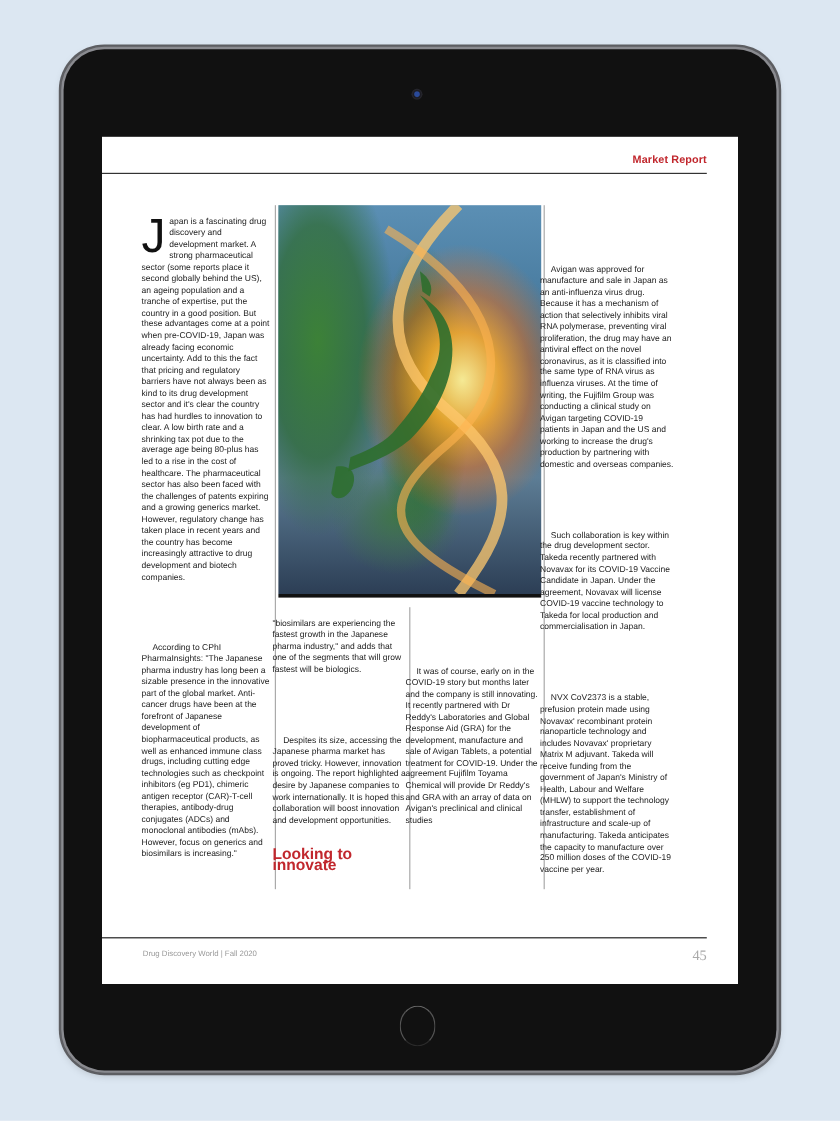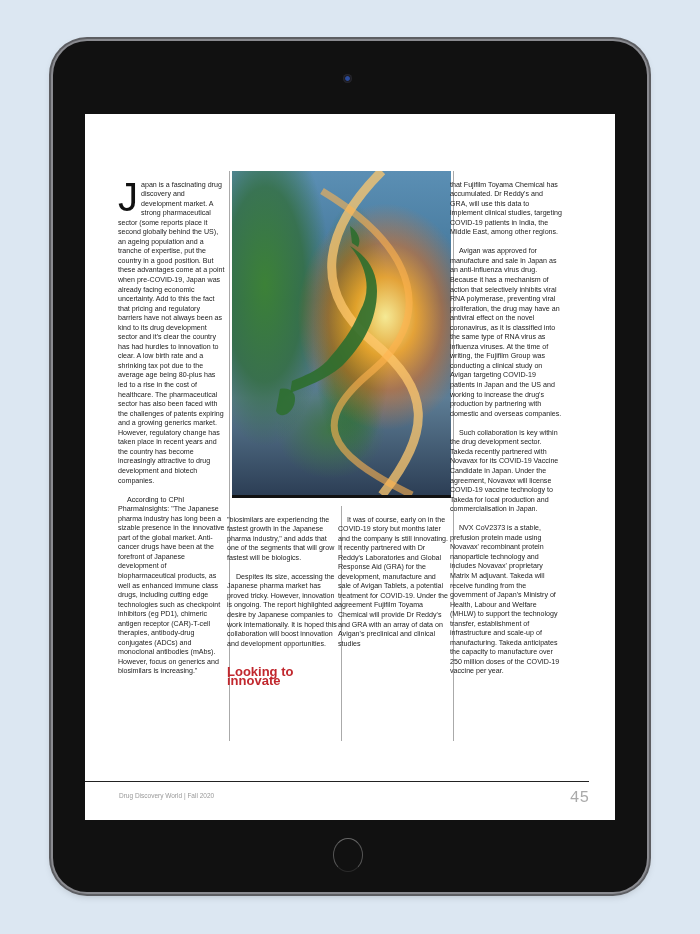--- a/index.html
+++ b/index.html
@@ -64,21 +64,21 @@
     left: 27px; top: 57px;
   }
   .col {
     position: absolute;
     font-size: 7.1px;
     line-height: 9.55px;
     color: #222;
     white-space: pre-line;
   }
   .col p { margin: 0; }
-  .col .indent { text-indent: 9px; }
+  .col .indent { text-indent: 9px; margin-top: 40px; }
   .col1 { left: 6px; top: 0; width: 108px; }
   .col2 { left: 115px; top: 0; width: 112px; }
   .col3 { left: 226px; top: 0; width: 112px; }
   .col4 { left: 338px; top: 0; width: 112px; }
   .divider {
     position: absolute;
     width: 1px;
     background: #aaa;
   }
   .dropcap {
@@ -116,32 +116,36 @@
   }
   .footer-pub {
     position: absolute;
     left: 34px; top: 678px;
     font-size: 6.5px;
     color: #999;
   }
   .footer-page {
     position: absolute;
     right: 26px; top: 675px;
-    font-size: 16px;
+    font-size: 12px;
     color: #aaa;
-    font-family: Liberation Mono, monospace;
+    font-family: Liberation Serif, serif;
   }
 </style>
 </head>
 <body>
 
 <div class="tablet">
   <div class="camera"></div>
 
   <div class="screen">
+    <div class="header-section">
+      <span class="section-label">Market Report</span>
+      <div class="header-rule"></div>
+    </div>
 
     <div class="columns">
       <div class="divider" style="left:117px; top:0; height:570px;"></div>
       <div class="divider" style="left:229px; top:335px; height:235px;"></div>
       <div class="divider" style="left:341px; top:0; height:570px;"></div>
 
       <div class="col col1">
         <p><span class="dropcap">J</span><span>apan is a fascinating drug discovery and development market. A strong pharmaceutical sector (some reports place it second globally behind the US), an ageing population and a tranche of expertise, put the country in a good position. But these advantages come at a point when pre-COVID-19, Japan was already facing economic uncertainty. Add to this the fact that pricing and regulatory barriers have not always been as kind to its drug development sector and it's clear the country has had hurdles to innovation to clear. A low birth rate and a shrinking tax pot due to the average age being 80-plus has led to a rise in the cost of healthcare. The pharmaceutical sector has also been faced with the challenges of patents expiring and a growing generics market. However, regulatory change has taken place in recent years and the country has become increasingly attractive to drug development and biotech companies.</span></p>
         <p class="indent">According to CPhI PharmaInsights: "The Japanese pharma industry has long been a sizable presence in the innovative part of the global market. Anti-cancer drugs have been at the forefront of Japanese development of biopharmaceutical products, as well as enhanced immune class drugs, including cutting edge technologies such as checkpoint inhibitors (eg PD1), chimeric antigen receptor (CAR)-T-cell therapies, antibody-drug conjugates (ADCs) and monoclonal antibodies (mAbs). However, focus on generics and biosimilars is increasing."</p>
       </div>
@@ -160,21 +164,20 @@
         <p>"biosimilars are experiencing the fastest growth in the Japanese pharma industry," and adds that one of the segments that will grow fastest will be biologics.</p>
         <p class="indent">Despites its size, accessing the Japanese pharma market has proved tricky. However, innovation is ongoing. The report highlighted a desire by Japanese companies to work internationally. It is hoped this collaboration will boost innovation and development opportunities.</p>
         <p class="looking-heading">Looking to innovate</p>
       </div>
 
       <div class="col col3" style="top:335px;">
         <p class="indent">It was of course, early on in the COVID-19 story but months later and the company is still innovating. It recently partnered with Dr Reddy's Laboratories and Global Response Aid (GRA) for the development, manufacture and sale of Avigan Tablets, a potential treatment for COVID-19. Under the agreement Fujifilm Toyama Chemical will provide Dr Reddy's and GRA with an array of data on Avigan's preclinical and clinical studies</p>
       </div>
 
       <div class="col col4">
-        <p>that Fujifilm Toyama Chemical has accumulated. Dr Reddy's and GRA, will use this data to implement clinical studies, targeting COVID-19 patients in India, the Middle East, among other regions.</p>
         <p class="indent">Avigan was approved for manufacture and sale in Japan as an anti-influenza virus drug. Because it has a mechanism of action that selectively inhibits viral RNA polymerase, preventing viral proliferation, the drug may have an antiviral effect on the novel coronavirus, as it is classified into the same type of RNA virus as influenza viruses. At the time of writing, the Fujifilm Group was conducting a clinical study on Avigan targeting COVID-19 patients in Japan and the US and working to increase the drug's production by partnering with domestic and overseas companies.</p>
         <p class="indent">Such collaboration is key within the drug development sector. Takeda recently partnered with Novavax for its COVID-19 Vaccine Candidate in Japan. Under the agreement, Novavax will license COVID-19 vaccine technology to Takeda for local production and commercialisation in Japan.</p>
         <p class="indent">NVX CoV2373 is a stable, prefusion protein made using Novavax' recombinant protein nanoparticle technology and includes Novavax' proprietary Matrix M adjuvant. Takeda will receive funding from the government of Japan's Ministry of Health, Labour and Welfare (MHLW) to support the technology transfer, establishment of infrastructure and scale-up of manufacturing. Takeda anticipates the capacity to manufacture over 250 million doses of the COVID-19 vaccine per year.</p>
       </div>
     </div>
 
     <div class="footer-rule"></div>
     <span class="footer-pub">Drug Discovery World | Fall 2020</span>
     <span class="footer-page">45</span>
   </div>

